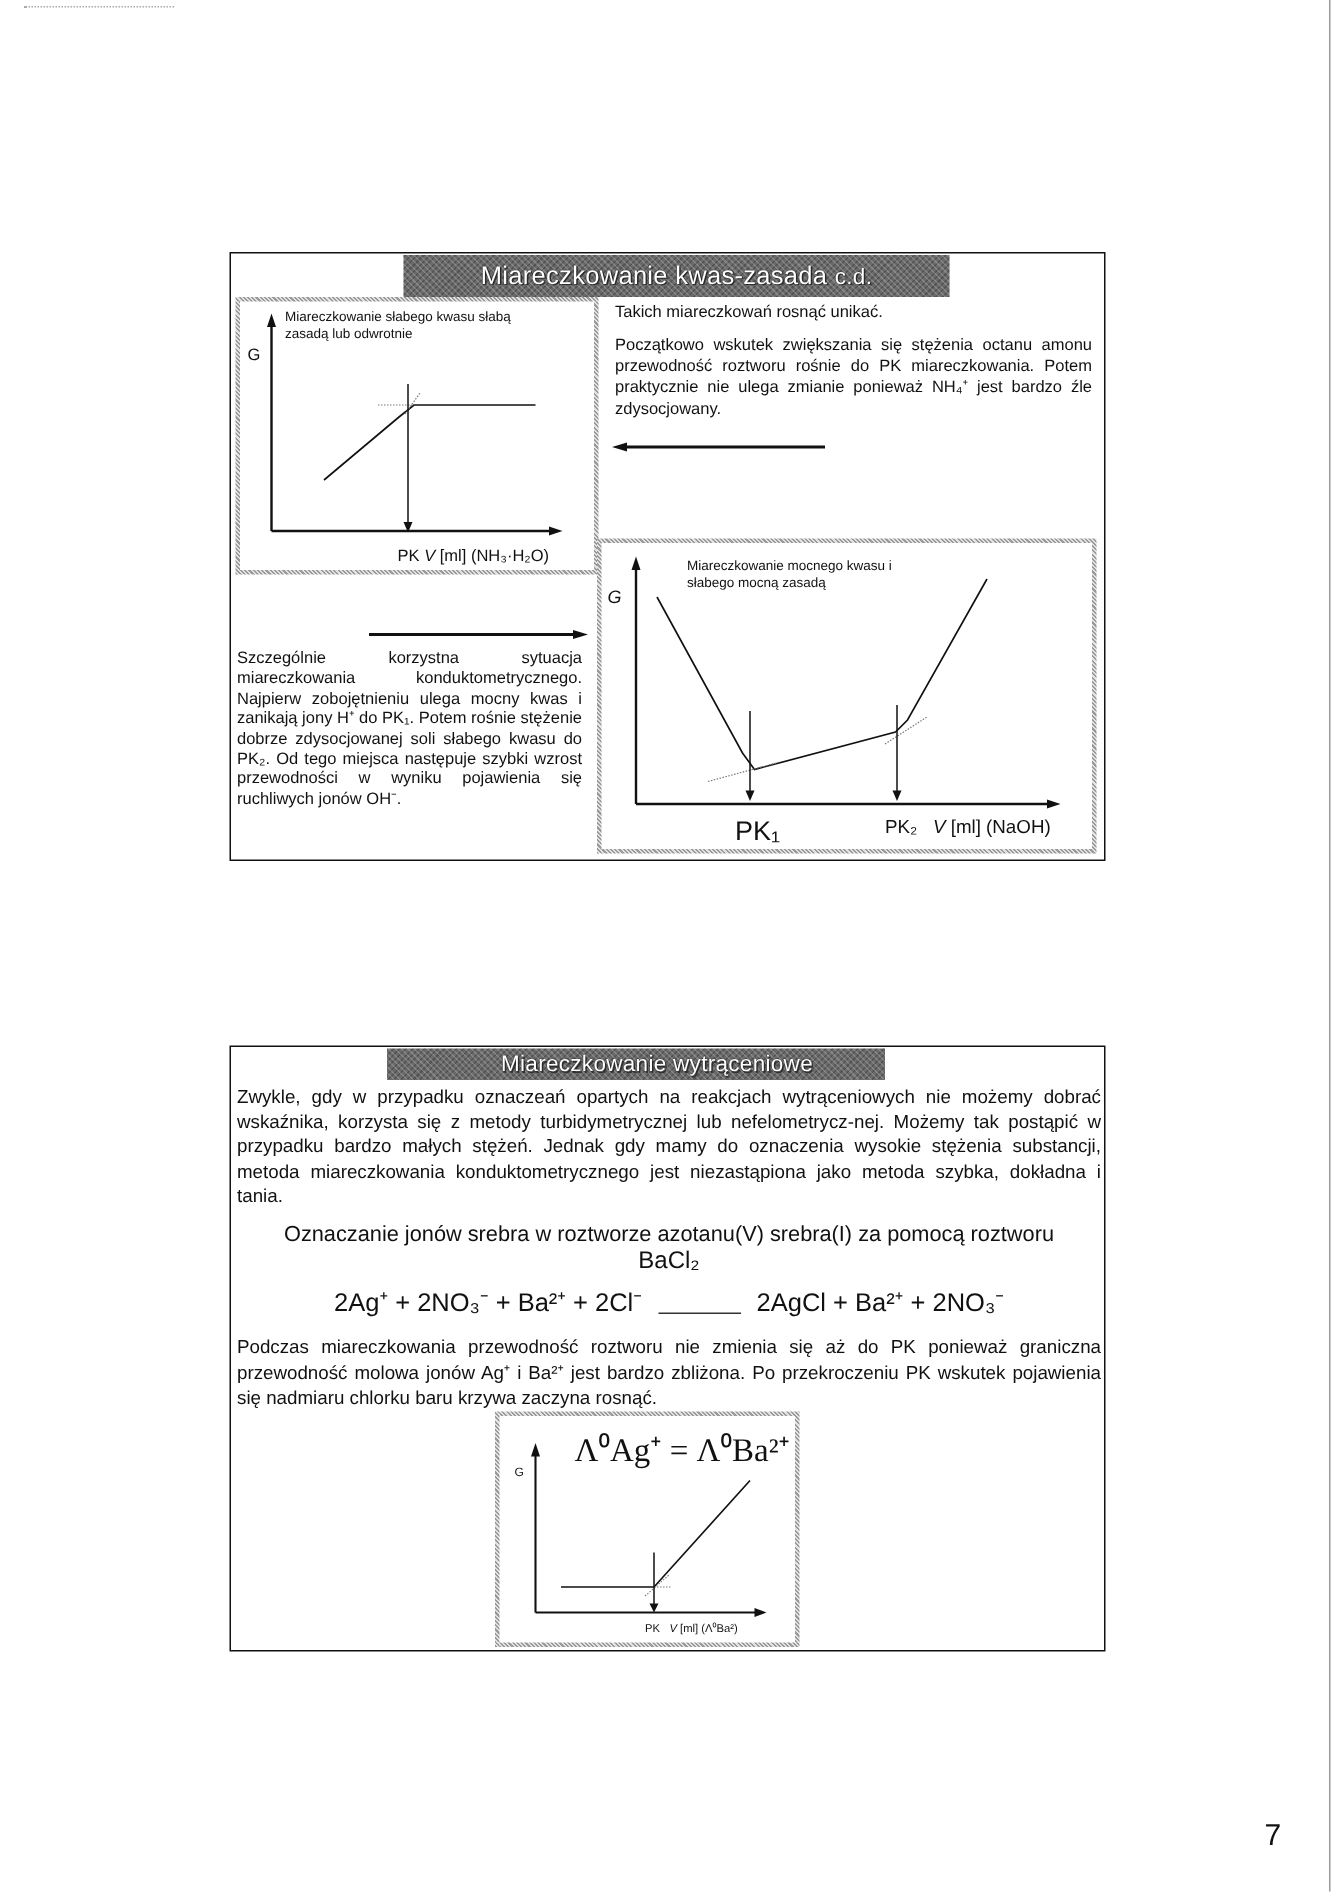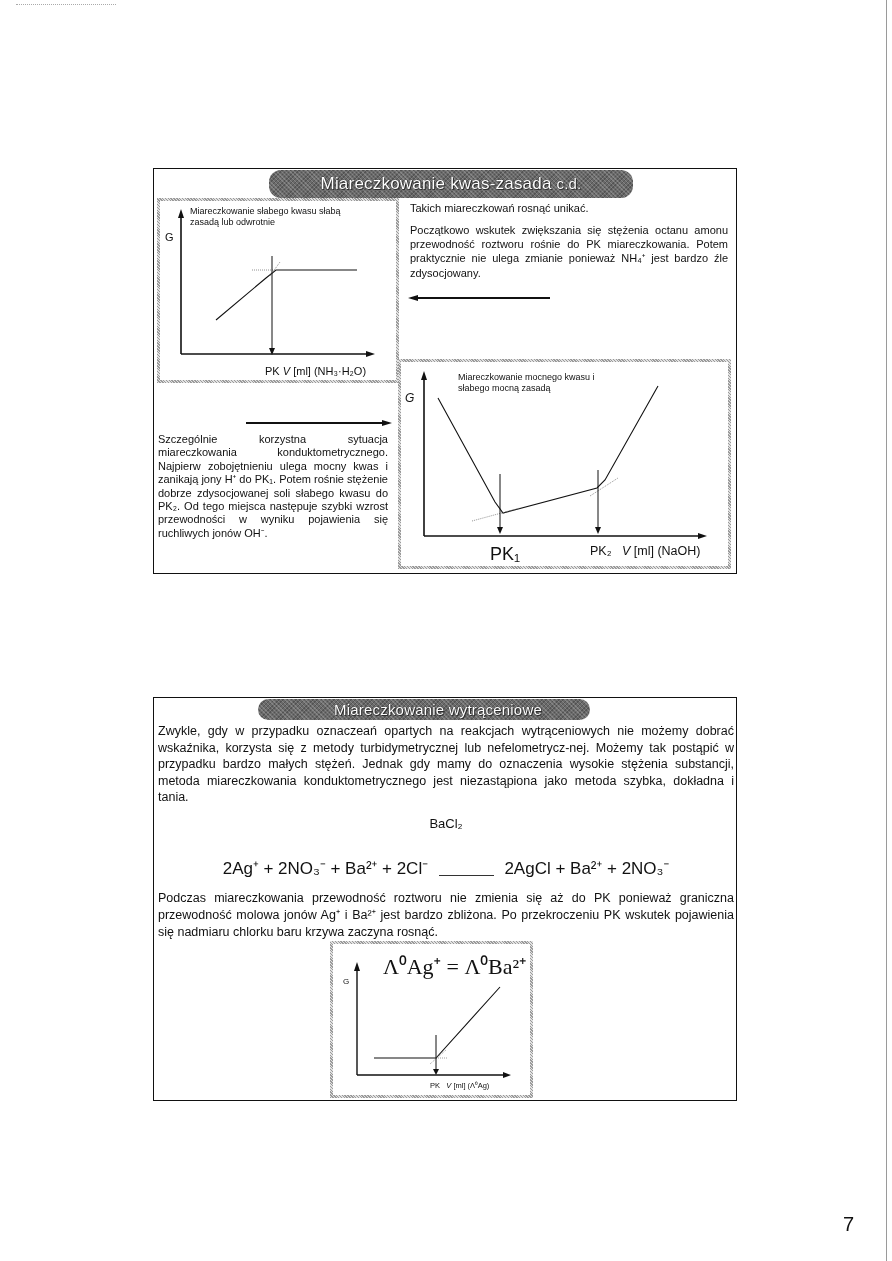--- a/index.html
+++ b/index.html
@@ -10,21 +10,21 @@
   .topdots { position:absolute; left:16px; top:4px; width:100px; height:1px;
              border-top:1px dotted #aaa; }
 
   .slide { position:absolute; border:1.5px solid #111; background:#fff; box-sizing:border-box; }
   .slide-title { position:absolute; height:28px; color:#fff; text-align:center;
     font-size:17px; line-height:28px; letter-spacing:0.2px;
     background:#6a6a6a;
     background-image:
       repeating-linear-gradient(45deg, rgba(255,255,255,0.18) 0 1px, transparent 1px 3px),
       repeating-linear-gradient(-45deg, rgba(0,0,0,0.22) 0 1px, transparent 1px 3px);
-    text-shadow: 0 0 1px #000, 1px 1px 0 #333; border-radius: 12px; }
+    text-shadow: 0 0 1px #000, 1px 1px 0 #333; }
   .slide-title .sub { font-size:15px; }
 
   .hatchbox { position:absolute; box-sizing:border-box;
     border:3px solid transparent;
     border-image: repeating-linear-gradient(45deg,#9a9a9a 0 1px,#e2e2e2 1px 2px) 3; }
 
   .p { position:absolute; font-size:11px; line-height:13.4px; text-align:justify; }
   .p.big { font-size:12.5px; line-height:16.6px; }
   .center { text-align:center; }
 
@@ -114,21 +114,22 @@
   <span>[ml] (NaOH)</span>
 </div>
 
 <div class="slide" style="left:153px; top:697px; width:584px; height:404px;">
 </div>
 <div class="slide-title" style="left:258px; top:699px; width:304px; height:21px; line-height:21px; font-size:15px;padding-left:28px;">Miareczkowanie wytrąceniowe</div>
 
 <div class="p big" style="left:158px; top:723px; width:576px;">Zwykle, gdy w przypadku oznaczeań opartych na reakcjach wytrąceniowych nie możemy dobrać wskaźnika, korzysta się z metody turbidymetrycznej lub nefelometrycz-nej. Możemy tak postąpić w przypadku bardzo małych stężeń. Jednak gdy mamy do oznaczenia wysokie stężenia substancji, metoda miareczkowania konduktometrycznego jest niezastąpiona jako metoda szybka, dokładna i tania.</div>
 
 <div class="p center" style="left:154px; top:815px; width:584px; font-size:14.5px; line-height:17px; text-align:center;">
-  <div style="font-size:13px;text-align:center;">BaCl₂</div>
+  <div>Oznaczanie jonów srebra w roztworze azotanu(V) srebra(I) za pomocą roztworu</div>
+  <div style="font-size:16px;text-align:center;">BaCl₂</div>
 </div>
 
 <div class="eq" style="top:856px;">
   <span>2Ag⁺ + 2NO₃⁻ + Ba²⁺ + 2Cl⁻</span>
   <span style="display:inline-block; width:55px; border-bottom:1px solid #333; position:relative; top:-4px; margin:0 6px;">&nbsp;</span>
   <span>2AgCl + Ba²⁺ + 2NO₃⁻</span>
 </div>
 
 <div class="p big" style="left:158px; top:890px; width:576px; line-height:17px;">Podczas miareczkowania przewodność roztworu nie zmienia się aż do PK ponieważ graniczna przewodność molowa jonów Ag⁺ i Ba²⁺ jest bardzo zbliżona. Po przekroczeniu PK wskutek pojawienia się nadmiaru chlorku baru krzywa zaczyna rosnąć.</div>
 
@@ -142,16 +143,16 @@
   <polygon points="503,1072 511,1075 503,1078" fill="#111"></polygon>
   <polyline points="374,1058 436,1058 500,987" fill="none" stroke="#111" stroke-width="1.1"></polyline>
   <line x1="430" y1="1064" x2="446" y2="1050" stroke="#777" stroke-width="0.7" stroke-dasharray="1,1"></line>
   <line x1="436" y1="1058" x2="447" y2="1058" stroke="#777" stroke-width="0.7" stroke-dasharray="1,1"></line>
   <line x1="436" y1="1035" x2="436" y2="1072" stroke="#111" stroke-width="1"></line>
   <polygon points="433,1069 436,1075 439,1069" fill="#111"></polygon>
 </svg>
 <div class="axis-lbl" style="left:430px; top:1080px; font-size:7.5px;">
   <span>PK</span>&nbsp;&nbsp;
   <i>V</i>
-  <span>[ml] (Λ⁰Ag)</span>
+  <span>[ml] (Λ⁰Ba²)</span>
 </div>
 
 <div class="pagenum">7</div>
 
 </body></html>

